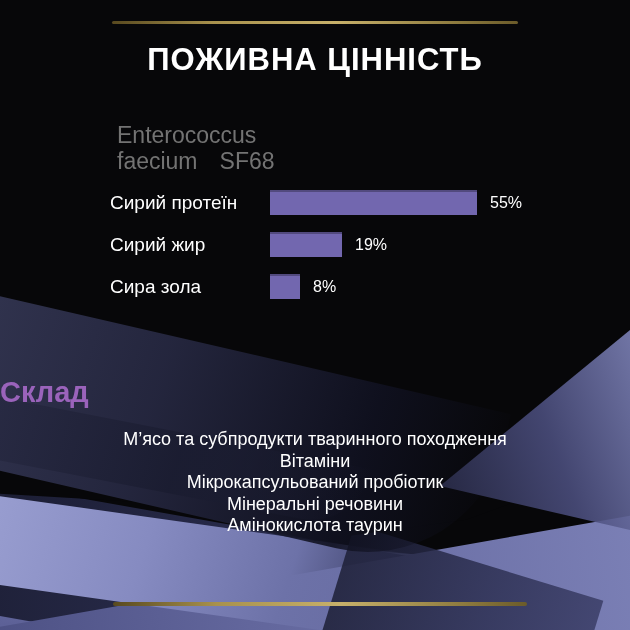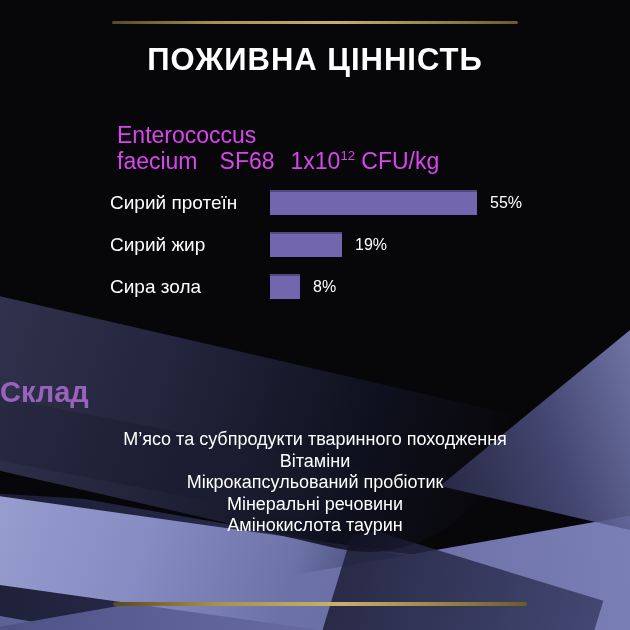--- a/index.html
+++ b/index.html
@@ -68,21 +68,21 @@
     background:linear-gradient(90deg,#58491f 0%,#a8914d 25%,#c7b06a 55%,#8d7a3e 85%,#6b5b2a 100%);
   }
   .gold-top{left:112px;top:21px;width:406px;height:3px;}
   .gold-bottom{left:113px;top:602px;width:414px;height:4px;}
   
   .page-title{
     position:absolute;left:0;top:42px;width:100%;
     text-align:center;font-size:31px;font-weight:bold;letter-spacing:1px;color:#fff;
   }
   
-  .probiotic{position:absolute;left:117px;top:122px;font-size:23px;line-height:26px;color:#d946ef;}
+  .probiotic{position:absolute;left:117px;top:122px;font-size:23px;line-height:26px;color:#737373;}
   .probiotic .row2{display:flex;align-items:flex-start;}
   .probiotic .strain{margin-left:22px;}
   .probiotic .amount{margin-left:16px;white-space:nowrap;}
   .probiotic sup{font-size:13px;line-height:0;}
   
   .chart{position:absolute;left:110px;top:190px;}
   .chart-row{display:flex;align-items:center;height:25px;margin-bottom:17px;}
   .chart-label{width:152px;text-align:left;font-size:19px;padding-right:8px;white-space:nowrap;color:#fff;}
   .chart-bar{height:25px;box-shadow:inset 0 2px 0 rgba(0,0,0,.28);}
   .chart-value{margin-left:13px;font-size:16px;color:#fff;}
@@ -116,21 +116,20 @@
   <div class="gold-line gold-top"></div>
   <div class="gold-line gold-bottom"></div>
 
   <div class="page-title">ПОЖИВНА ЦІННІСТЬ</div>
 
   <div class="probiotic">
     <div class="row1">Enterococcus</div>
     <div class="row2">
       <span>faecium</span>
       <span class="strain">SF68</span>
-      <span class="amount"><span>1x10</span><sup>12</sup>&nbsp;<span>CFU/kg</span></span>
     </div>
   </div>
 
   <div class="chart" id="chart-rows">
       <div class="chart-row">
         <span class="chart-label">Сирий протеїн</span>
         <div class="chart-bar" style="width: 207px; background: rgb(114, 103, 175);"></div>
         <span class="chart-value">55%</span>
       </div>
       <div class="chart-row">

